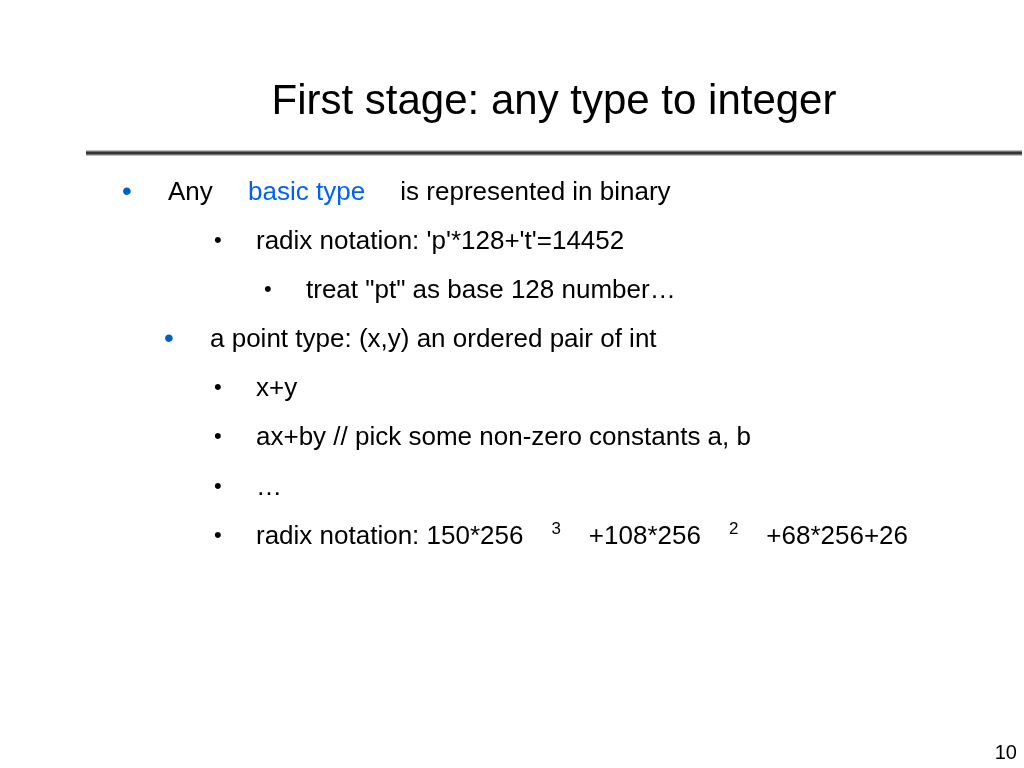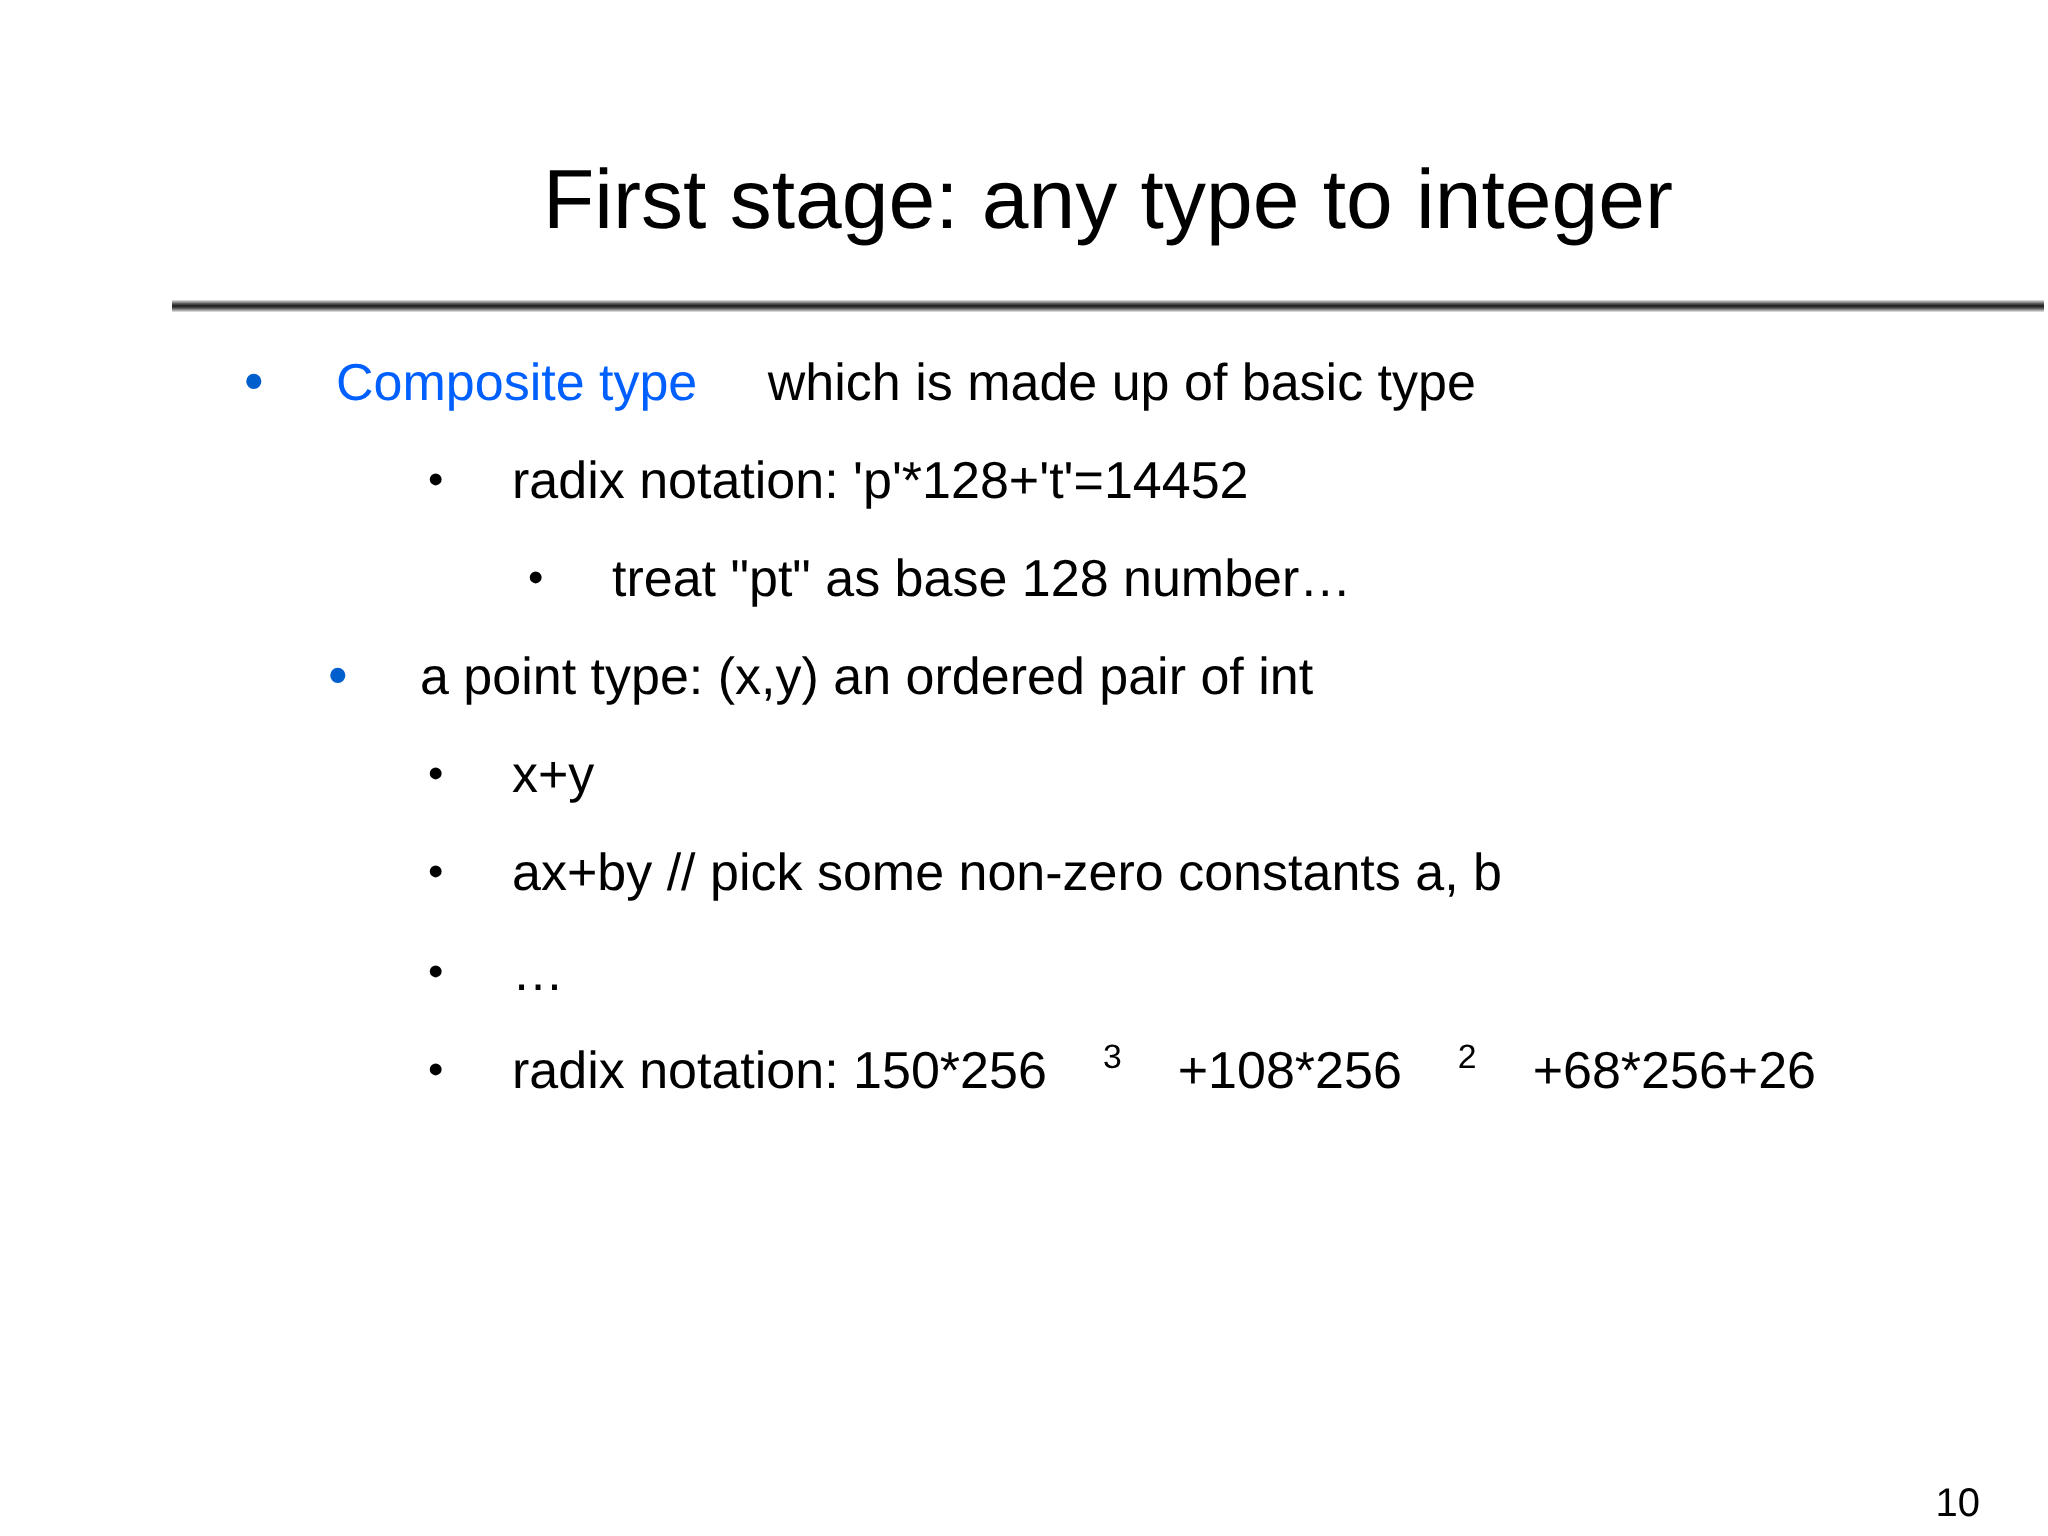--- a/index.html
+++ b/index.html
@@ -66,45 +66,45 @@
     .l1.bullet-blue::before { left: 8px; }
     .l2 { padding-left: 82px; }
     .l2.bullet-blue::before { left: 50px; }
     .l3 { padding-left: 128px; }
     .l3.bullet-black::before { left: 100px; }
     .l4 { padding-left: 178px; }
     .l4.bullet-black::before { left: 150px; }
     .blue { color: #0060ff; }
     .page-num {
       position: absolute;
-      right: 48px;
+      right: 21px;
       bottom: 18px;
       font-size: 20px;
       color: #000;
     }
     sup {
       font-size: 0.65em;
       vertical-align: super;
       line-height: 0;
     }
   </style>
 </head>
 <body>
 
 <div class="slide">
   <h1 class="title">First stage: any type to integer</h1>
   <div class="divider"></div>
 
   <div class="content">
     <ul>
 
+      <li class="l1 bullet-blue">
+        <span>Any </span><span class="blue">basic type</span><span> is represented in binary</span>
+      </li>
 
-      <li class="l1 bullet-blue">
-        <span class="blue">Composite type</span><span> which is made up of basic type</span>
-      </li>
 
 
 
       <li class="l3 bullet-black">
         <span>radix notation: 'p'*128+'t'=14452</span>
       </li>
 
       <li class="l4 bullet-black">
         <span>treat "pt" as base 128 number…</span>
       </li>

